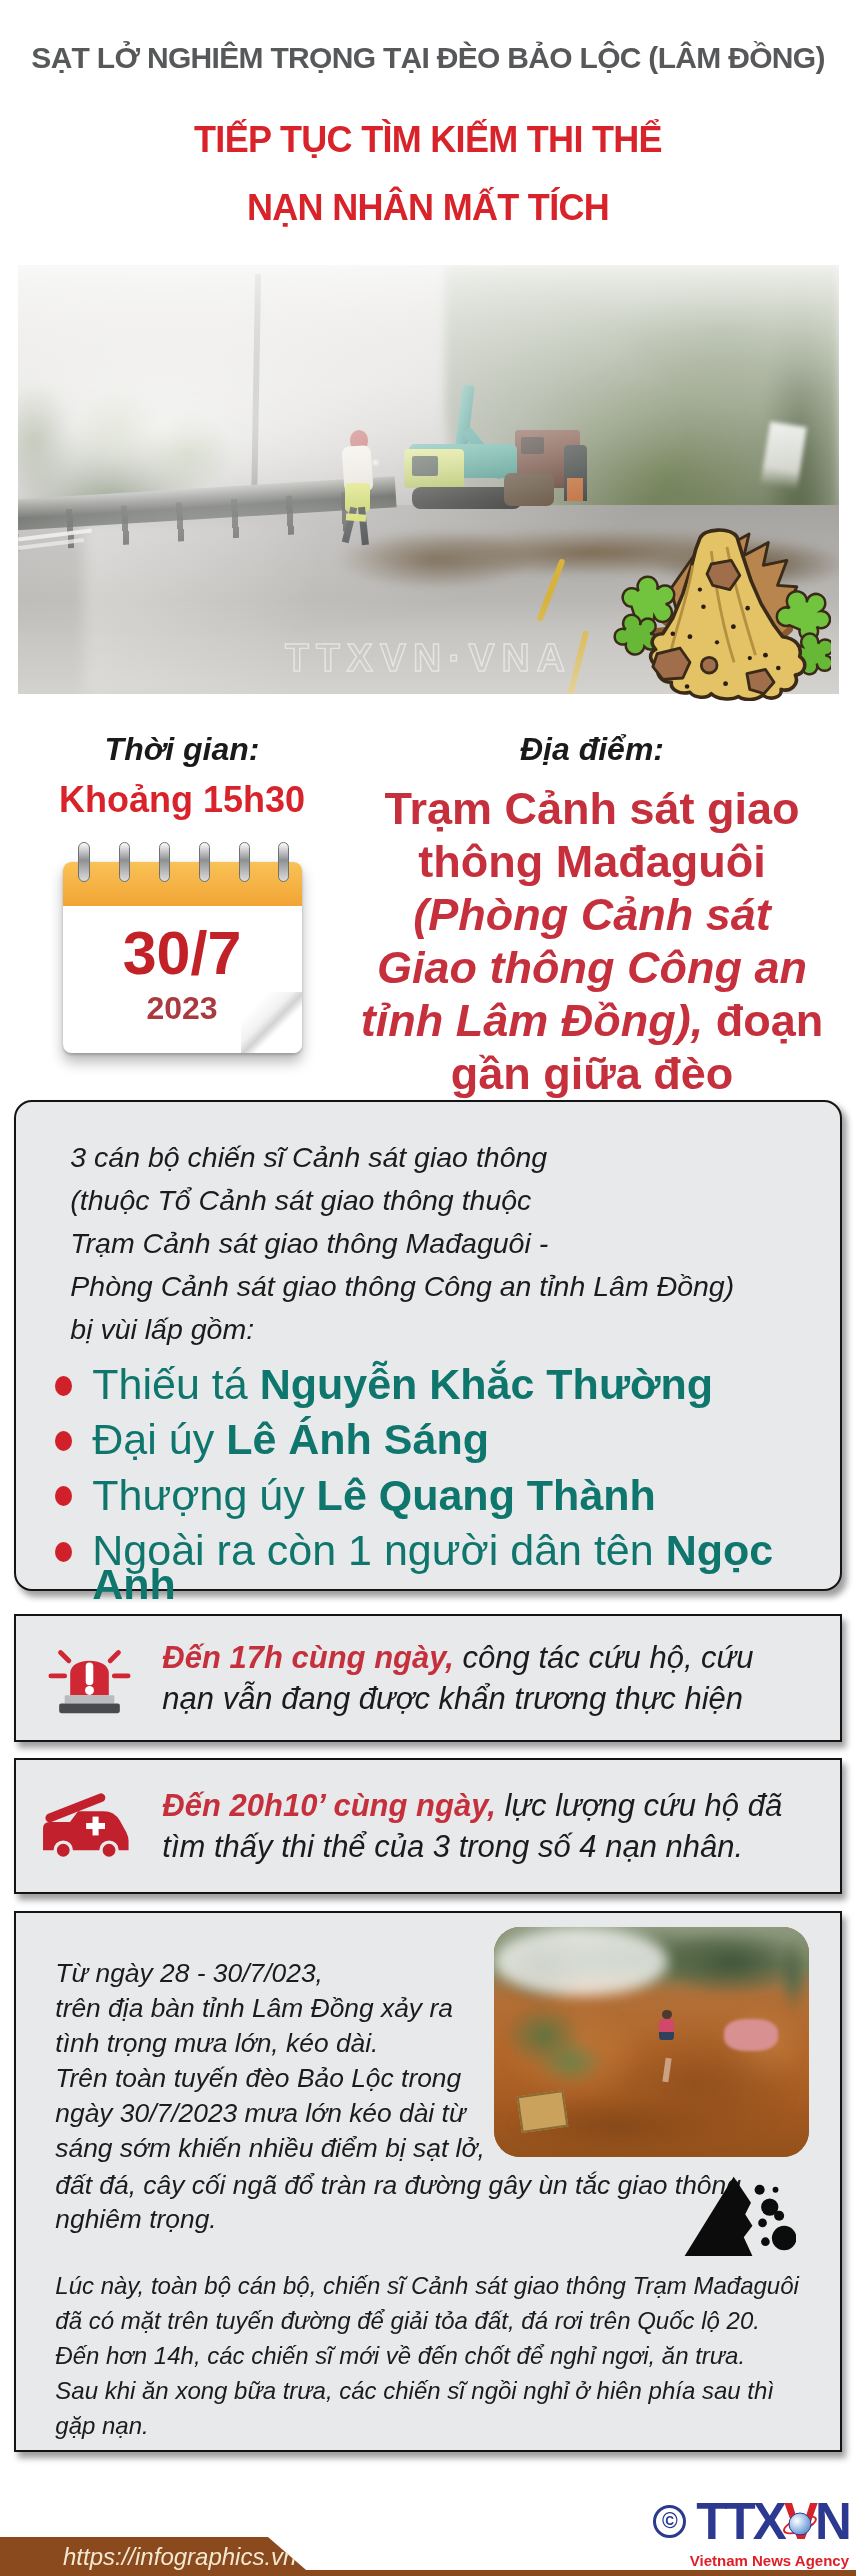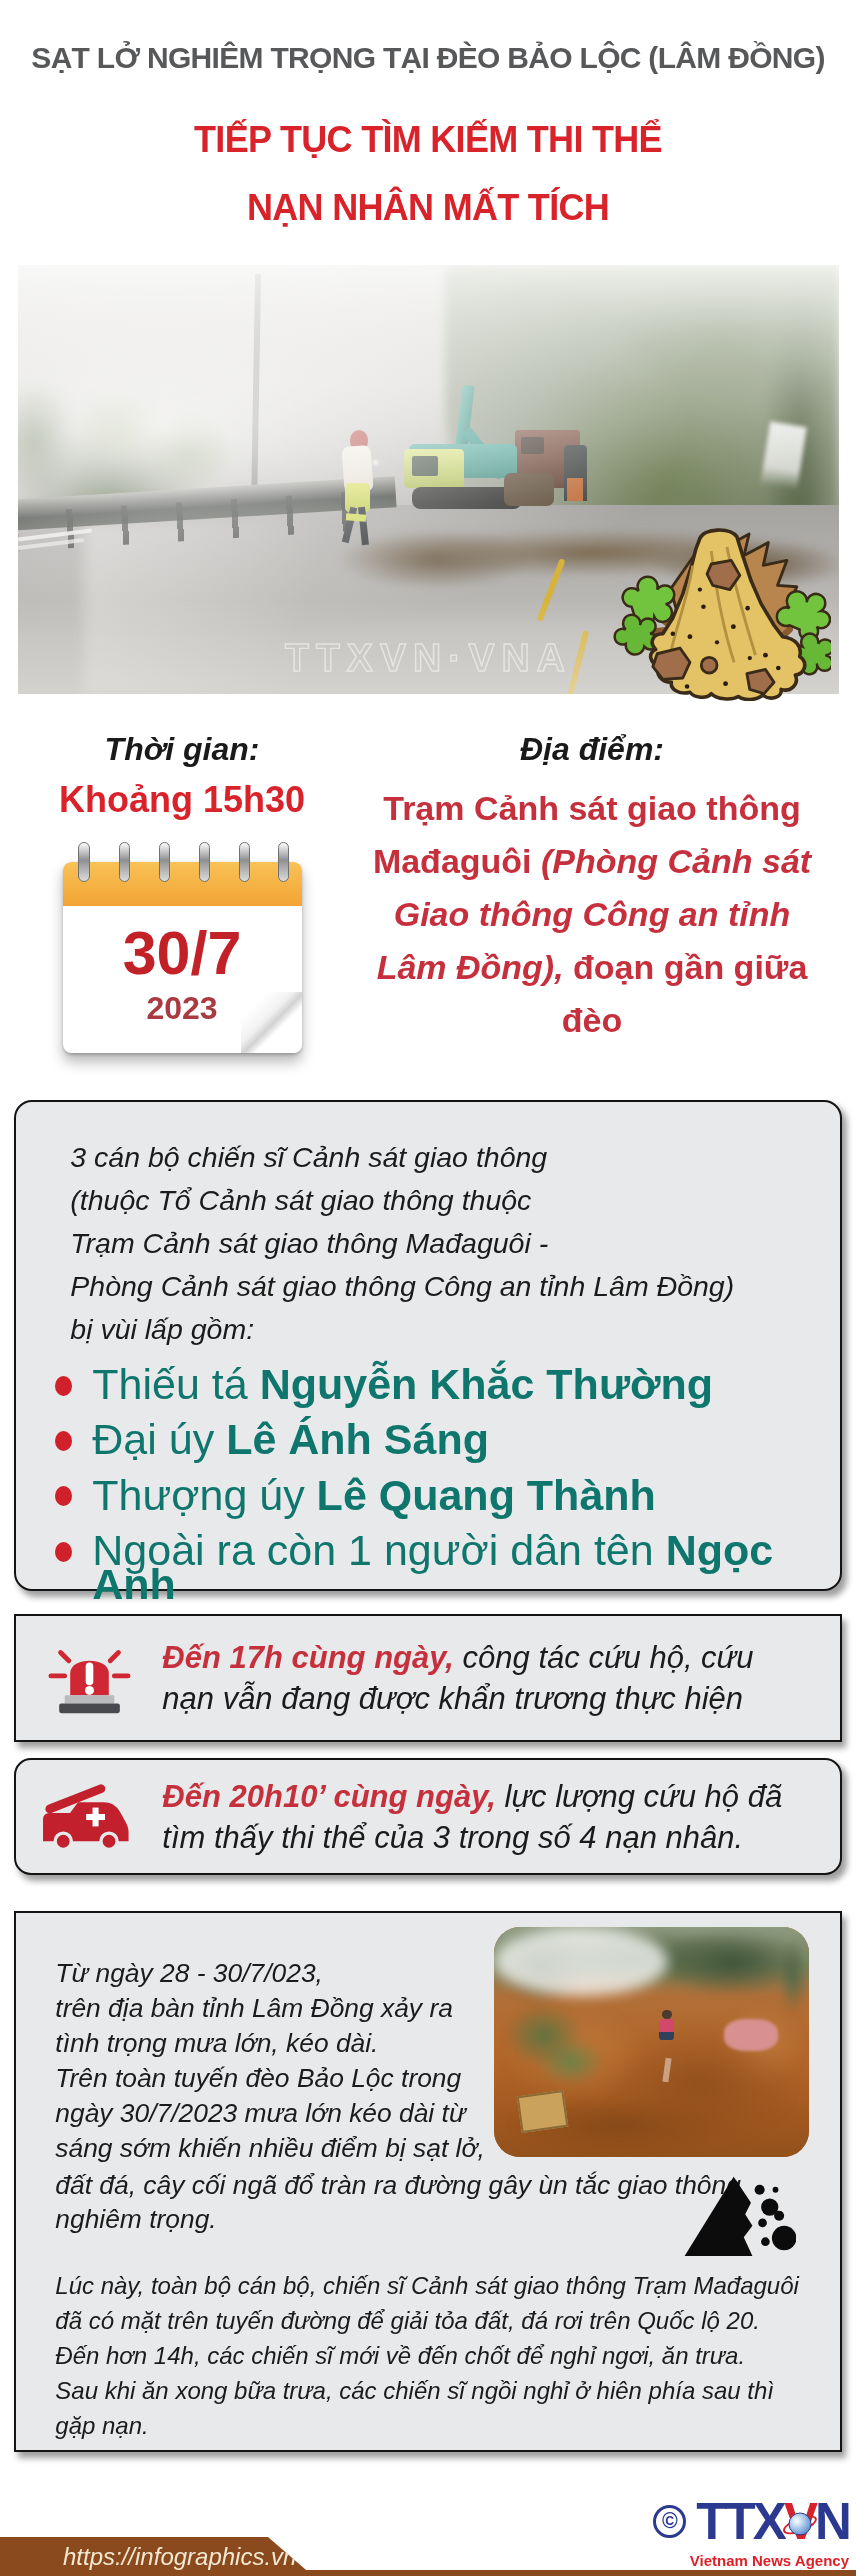--- a/index.html
+++ b/index.html
@@ -88,21 +88,21 @@
       color:transparent; -webkit-text-stroke:1.4px rgba(255,255,255,.85); opacity:.6; }
 
   .cartoon-slide { position:absolute; left:603px; top:521px; width:228px; height:180px; }
 
   
   .meta { position:absolute; top:731px; left:0; width:856px; height:350px; }
   .time-col { position:absolute; left:28.5px; top:0; width:307px; text-align:center; }
   .place-col { position:absolute; left:360px; top:0; width:464px; text-align:center; }
   .meta-label { font-size:32px; font-weight:700; font-style:italic; color:#1a1a1a; }
   .time-value { margin-top:11.4px; font-size:36px; font-weight:700; color:#d9232a; }
-  .place-text { margin-top:14.3px; font-size:34px; font-weight:700; color:#c5303c; line-height:53px; }
+  .place-text { margin-top:14.3px; font-size:45px; font-weight:700; color:#c5303c; line-height:53px; }
   .place-text .it { font-style:italic; }
 
   .calendar { position:relative; width:239px; height:191px; margin:41px auto 0; }
   .cal-body { position:absolute; inset:0; background:#ffffff; border-radius:8.6px;
       box-shadow:0 8.6px 14.3px rgba(0,0,0,.28), 0 1.4px 2.9px rgba(0,0,0,.2); }
   .cal-top { position:absolute; left:0; top:0; width:100%; height:44px; border-radius:8.6px 8.6px 0 0;
       background:linear-gradient(180deg,#f9c257 0%,#f2a434 100%); }
   .cal-ring { position:absolute; top:-20px; width:11.4px; height:40px; border-radius:6.4px;
       background:linear-gradient(180deg,#fdfdfd 0%,#8f9093 45%,#dcdcdc 100%); border:1.4px solid #6f7073; }
   .cal-day { position:absolute; left:0; top:56px; width:100%; text-align:center;
@@ -120,21 +120,21 @@
       font-size:28.5px; font-style:italic; color:#1b1b1b; line-height:43px; }
   .v-list { position:absolute; left:39px; top:265px; width:756px; list-style:none; }
   .v-list li { position:relative; padding-left:37px; margin-bottom:21.4px;
       font-size:43px; color:#0f766e; line-height:34px; }
   .v-list li::before { content:""; position:absolute; left:0; top:8.6px; width:17px; height:20px;
       border-radius:50%; background:#d02029; }
   .v-name { font-weight:800; }
 
   .update { display:flex; align-items:center; }
   .update-1 { top:1614px; height:128px; }
-  .update-2 { top:1758px; height:117px;border-radius:17px; }
+  .update-2 { top:1758px; height:136px; }
   .u-icon { flex:0 0 146px; display:flex; justify-content:center; align-items:center; }
   .u-text { width:646px; font-size:31px; font-style:italic; color:#1b1b1b; line-height:41px; }
   .u-time { color:#c5303c; font-weight:700; }
 
   
   .story { top:1911px; height:541px; }
   .s-col { position:absolute; left:39px; top:43px; width:442px;
       font-size:26.4px; font-style:italic; color:#1b1b1b; line-height:35px; }
   .s-wide { position:absolute; left:39px; top:255px; width:764px;
       font-size:26.4px; font-style:italic; color:#1b1b1b; line-height:34px; }

